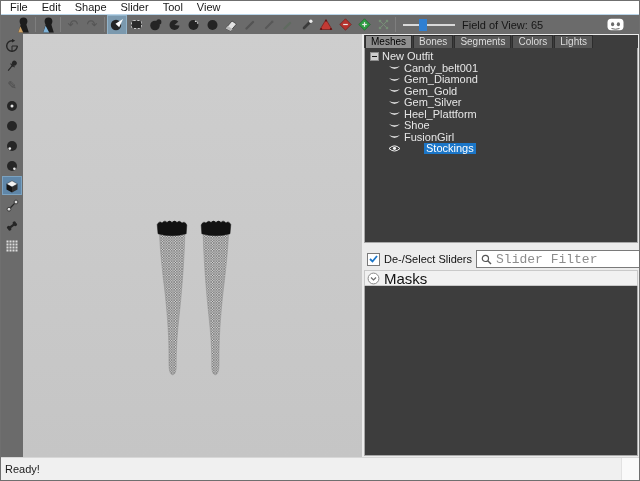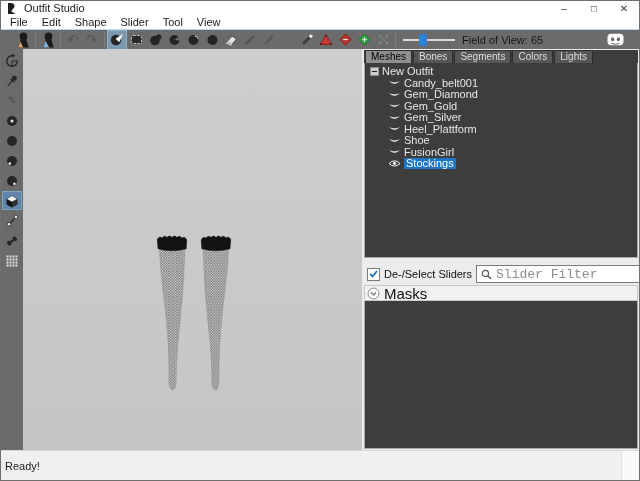--- a/index.html
+++ b/index.html
@@ -55,59 +55,46 @@
          border:1px solid #2d2d2d; border-bottom:none; line-height:11px; }
   .tab.active { background:#8f8f8f; color:#000; }
   .tree { height:195px; background:#3d3d3d; border:1px solid #a8a8a8; border-top:none;
           color:#e6e6e6; font-size:11px; padding:3px 0 0 5px; overflow:hidden; }
   .tree-row { height:11.5px; display:flex; align-items:center; gap:3px; white-space:nowrap; }
   .tree-child { margin-left:18px; }
   .expander { width:9px; height:9px; background:#cfcfcf; border:1px solid #8c8c8c;
               display:flex; align-items:center; justify-content:center; }
   .expander::before { content:""; width:5px; height:1px; background:#1a1a1a; }
   .tree-label { line-height:11px; }
-  .tree-label.selected { background:#1b76c8; color:#fff; padding:0 2px; }
+  .tree-label.selected { background:#1b76c8; color:#fff; padding:0 2px;margin-left:20px; }
   .eye { display:flex; width:13px; justify-content:center; }
 
   .splitter { height:5px; background:#ececec; }
   .slider-controls { height:22px; display:flex; align-items:center; gap:4px; padding:0 4px 0 3px; background:#ececec; }
   .checkbox { width:13px; height:13px; background:#fff; border:1px solid #7a7a7a;
               display:flex; align-items:center; justify-content:center; flex:0 0 auto; }
   .cb-label { font-size:11px; color:#111; white-space:nowrap; }
   .searchbox { flex:1; height:18px; background:#fff; border:1px solid #7a7a7a;
                display:flex; align-items:center; padding:0 4px; gap:4px; }
   .searchbox input { flex:1; border:none; outline:none; font-size:13px; font-family:Liberation Mono, monospace; color:#222; min-width:0; }
   .searchbox input::placeholder { color:#8d8d8d; }
   .masks-header { height:16px; background:#f1f1f1; border:1px solid #c9c9c9; display:flex;
                   align-items:center; gap:4px; padding:0 2px; font-size:15px; color:#111; }
   .masks-body { flex:1; background:#3d3d3d; border:1px solid #a8a8a8; border-top:none; }
 
   
-  .statusbar { height:30px; background:#f0f0f0; border-top:1px solid #d7d7d7;
+  .statusbar { height:23px; background:#f0f0f0; border-top:1px solid #d7d7d7;
                display:flex; align-items:center; padding-left:4px; font-size:11px; color:#1a1a1a; flex:0 0 auto; }
   .grip { margin-left:auto; width:18px; height:100%; background:#fafafa; border-left:1px solid #e2e2e2; }
 </style>
 </head>
 <body>
 
 <div class="window">
 
-  <div class="titlebar">
-    <span class="app-icon">
-      <svg width="11" height="13" viewBox="0 0 11 13">
-          <path d="M2 1 C2 1 8.5 0 8.5 3.8 C8.5 6.8 5.5 7.6 5.5 9.4 L9.5 12 L2 12 Z" fill="#1f1f1f"></path>
-        </svg>
-    </span>
-    <span class="title-text">Outfit Studio</span>
-    <div class="win-controls">
-      <span class="win-btn">–</span>
-      <span class="win-btn">□</span>
-      <span class="win-btn">✕</span>
-    </div>
-  </div>
 
   <div class="menubar">
     <span class="menu-item">File</span>
     <span class="menu-item">Edit</span>
     <span class="menu-item">Shape</span>
     <span class="menu-item">Slider</span>
     <span class="menu-item">Tool</span>
     <span class="menu-item">View</span>
   </div>
 

